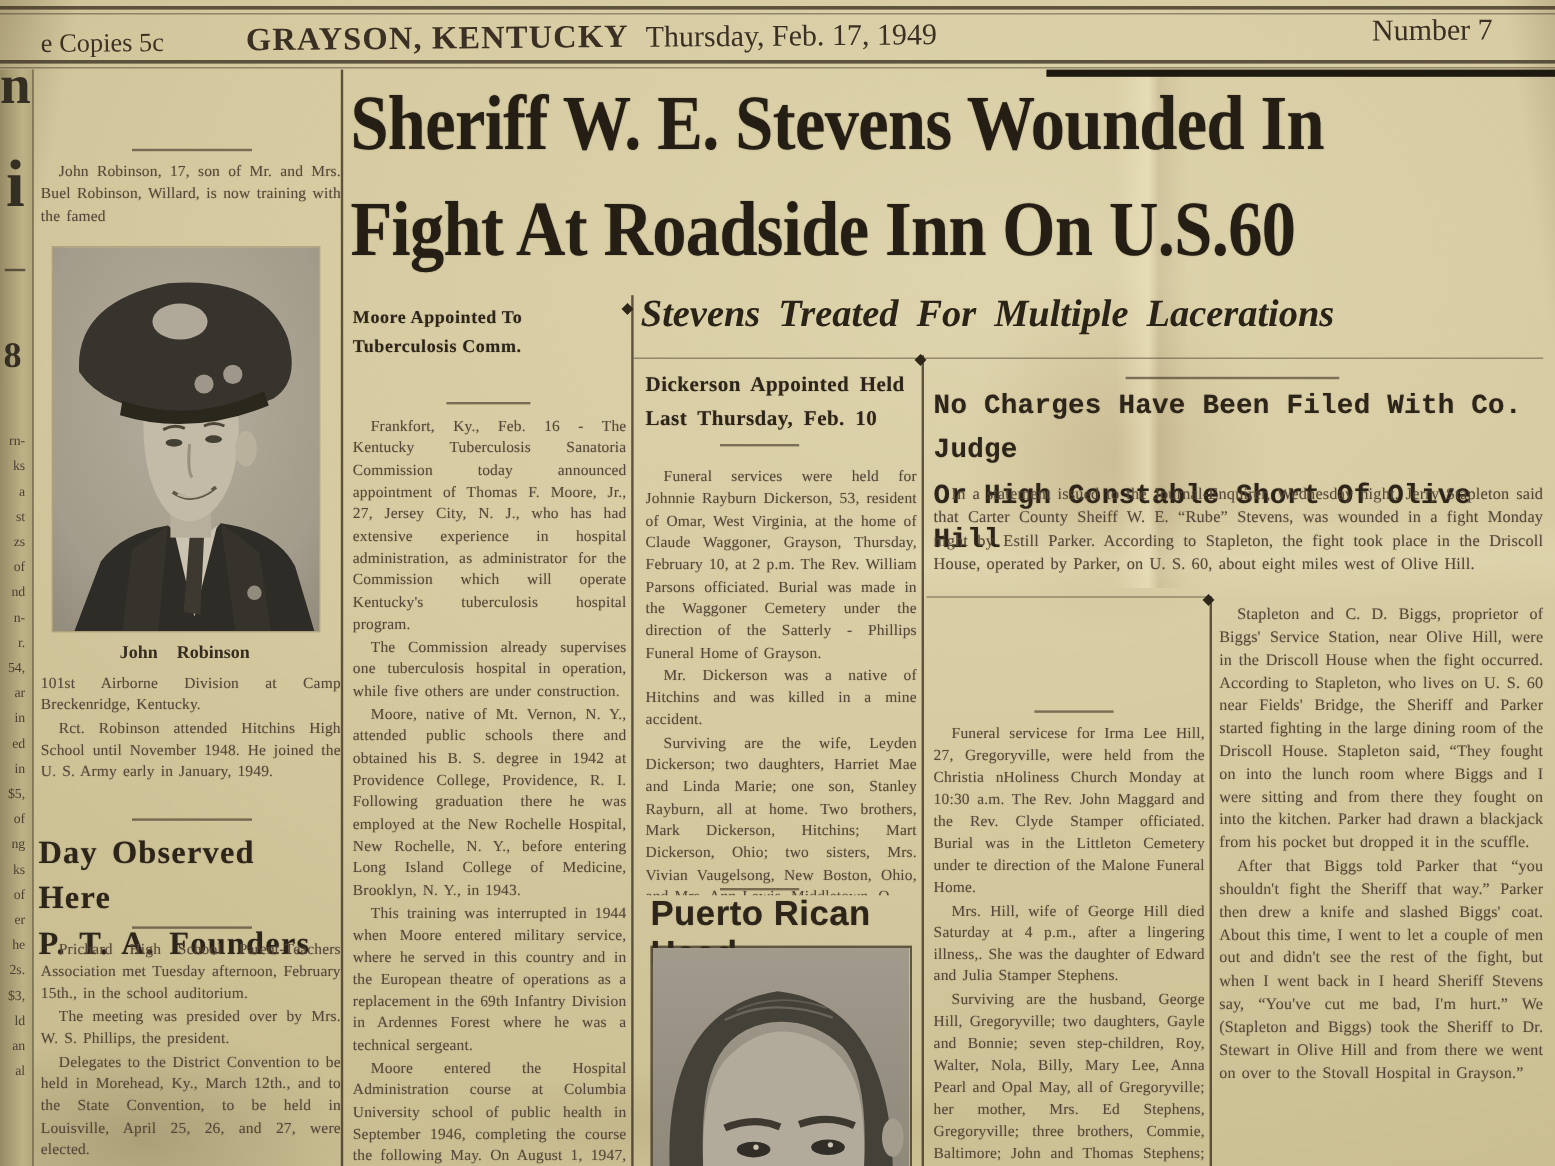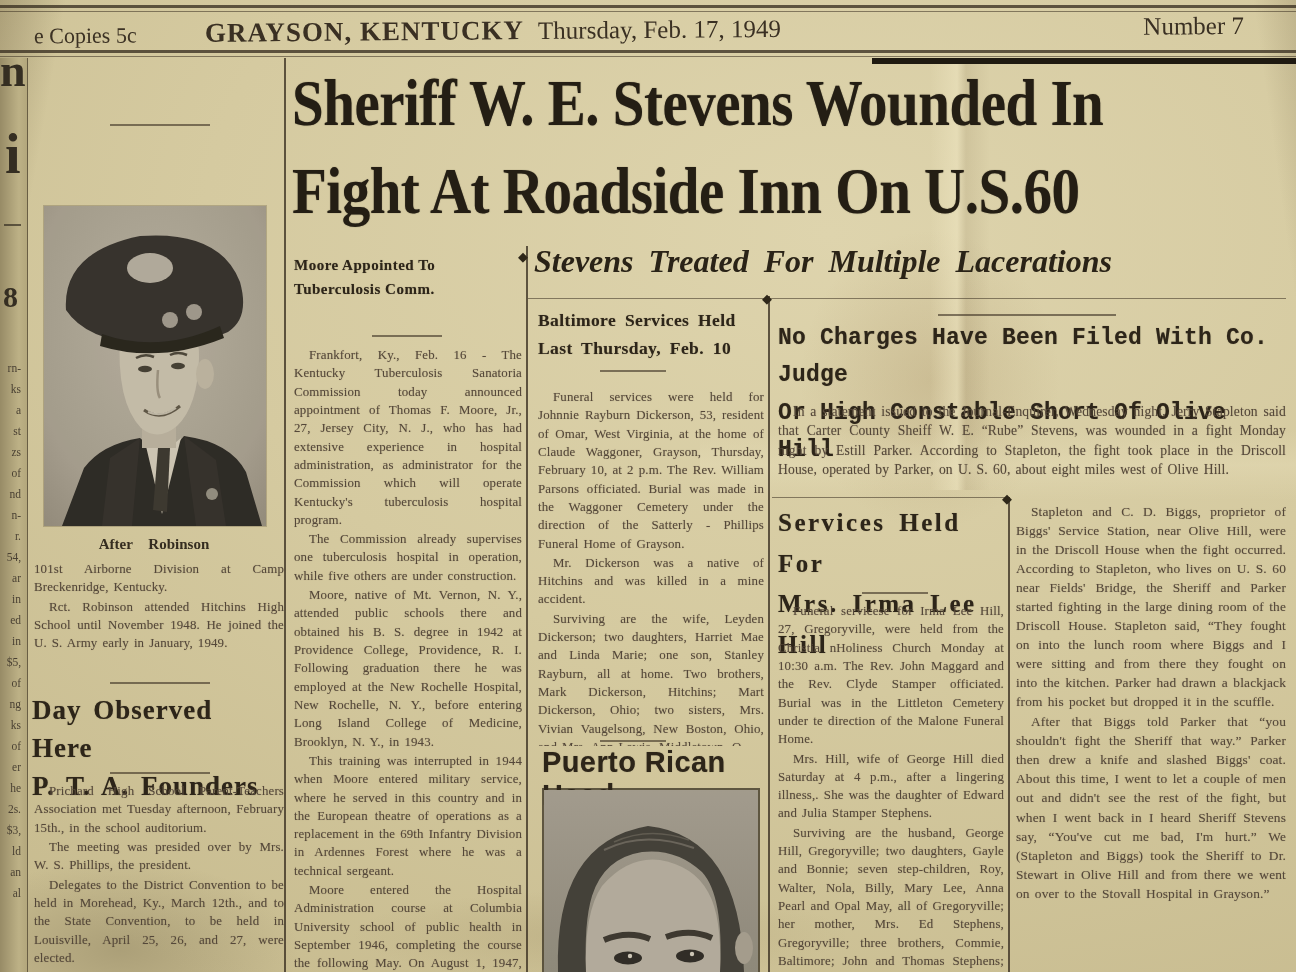--- a/index.html
+++ b/index.html
@@ -139,20 +139,23 @@
   <div class="vrule" style="left:1008px;top:497px;height:475px;"></div>
 
   <div class="h-main" style="top:66px;">Sheriff W. E. Stevens Wounded In</div>
   <div class="h-main" style="top:154px;">Fight At Roadside Inn On U.S.60</div>
   <div class="h-sub">Stevens Treated For Multiple Lacerations</div>
   <div class="diamond" style="left:518px;top:250px;">◆</div>
   <div class="hrule thin" style="left:528px;top:298px;width:758px;"></div>
   <div class="diamond" style="left:762px;top:292px;">◆</div>
 
   <div class="hrule short" style="left:110px;top:124px;width:100px;"></div>
+  <div class="art bt" style="left:34px;top:134px;width:250px;height:70px;">
+    <p>John Robinson, 17, son of Mr. and Mrs. Buel Robinson, Willard, is now training with the famed</p>
+  </div>
 
   <div class="photo" id="photo-robinson">
     <svg width="222" height="320" viewBox="0 0 222 320" xmlns="http://www.w3.org/2000/svg">
       <defs>
         <radialGradient id="pbg" cx="50%" cy="38%" r="80%">
           <stop offset="0%" stop-color="#b6ae9d"></stop>
             <stop offset="70%" stop-color="#a59d8c"></stop>
             <stop offset="100%" stop-color="#938b7a"></stop>
         </radialGradient>
       </defs>
@@ -179,21 +182,21 @@
       <ellipse cx="101" cy="163" rx="7" ry="3.2" fill="#433d31"></ellipse>
       <ellipse cx="134" cy="160" rx="7" ry="3.2" fill="#433d31"></ellipse>
       <path d="M92 152 Q101 147 110 151" stroke="#4a4436" stroke-width="2.5" fill="none"></path>
       <path d="M126 149 Q134 145 143 149" stroke="#4a4436" stroke-width="2.5" fill="none"></path>
       <path d="M114 164 Q112 186 116 192" stroke="#9a907c" stroke-width="2.5" fill="none"></path>
       <path d="M100 204 Q117 216 136 200" stroke="#5e5544" stroke-width="3" fill="none"></path>
       <path d="M104 206 Q118 212 132 202" stroke="#d6cebb" stroke-width="2" fill="none" opacity=".8"></path>
       <rect width="222" height="320" fill="none"></rect>
     </svg>
   </div>
-  <div class="caption">After Robinson</div>
+  <div class="caption">John Robinson</div>
   <div class="art bt" style="left:34px;top:560px;width:250px;height:120px;">
     <p style="text-indent:0;">101st Airborne Division at Camp Breckenridge, Kentucky.</p>
     <p>Rct. Robinson attended Hitchins High School until November 1948. He joined the U. S. Army early in January, 1949.</p>
   </div>
 
   <div class="hrule short" style="left:110px;top:682px;width:100px;"></div>
   <div class="h2 h-pta">
     <div>Day Observed Here</div>
     <div>P. T. A. Founders</div>
   </div>
@@ -211,21 +214,21 @@
   <div class="hrule short" style="left:372px;top:335px;width:70px;"></div>
   <div class="art bt" style="left:294px;top:346px;width:228px;height:626px;">
     <p>Frankfort, Ky., Feb. 16 - The Kentucky Tuberculosis Sanatoria Commission today announced appointment of Thomas F. Moore, Jr., 27, Jersey City, N. J., who has had extensive experience in hospital administration, as administrator for the Commission which will operate Kentucky's tuberculosis hospital program.</p>
     <p>The Commission already supervises one tuberculosis hospital in operation, while five others are under construction.</p>
     <p>Moore, native of Mt. Vernon, N. Y., attended public schools there and obtained his B. S. degree in 1942 at Providence College, Providence, R. I. Following graduation there he was employed at the New Rochelle Hospital, New Rochelle, N. Y., before entering Long Island College of Medicine, Brooklyn, N. Y., in 1943.</p>
     <p>This training was interrupted in 1944 when Moore entered military service, where he served in this country and in the European theatre of operations as a replacement in the 69th Infantry Division in Ardennes Forest where he was a technical sergeant.</p>
     <p>Moore entered the Hospital Administration course at Columbia University school of public health in September 1946, completing the course the following May. On August 1, 1947, he entered upon his administrative interneship at</p>
   </div>
 
   <div class="h2 h-dick">
-    <div>Baltimore Services Held</div>
+    <div>Dickerson Appointed Held</div>
     <div>Last Thursday, Feb. 10</div>
   </div>
   <div class="hrule short" style="left:600px;top:370px;width:66px;"></div>
   <div class="art bt" style="left:538px;top:388px;width:226px;height:358px;">
     <p>Funeral services were held for Johnnie Rayburn Dickerson, 53, resident of Omar, West Virginia, at the home of Claude Waggoner, Grayson, Thursday, February 10, at 2 p.m. The Rev. William Parsons officiated. Burial was made in the Waggoner Cemetery under the direction of the Satterly - Phillips Funeral Home of Grayson.</p>
     <p>Mr. Dickerson was a native of Hitchins and was killed in a mine accident.</p>
     <p>Surviving are the wife, Leyden Dickerson; two daughters, Harriet Mae and Linda Marie; one son, Stanley Rayburn, all at home. Two brothers, Mark Dickerson, Hitchins; Mart Dickerson, Ohio; two sisters, Mrs. Vivian Vaugelsong, New Boston, Ohio, and Mrs. Ann Lewis, Middletown, O.</p>
   </div>
   <div class="hrule short" style="left:600px;top:740px;width:66px;"></div>
   <div class="h2 h-puerto">Puerto Rican Head</div>
@@ -261,24 +264,20 @@
   <div class="h2 h-charges">
     <div>No Charges Have Been Filed With Co. Judge</div>
     <div>Or High Constable Short Of Olive Hill</div>
   </div>
   <div class="art bt" style="left:778px;top:402px;width:508px;height:92px;font-size:13.6px;">
     <p>In a statement issued to the Journal-Enquirer, Wednesday night, Jerry Stapleton said that Carter County Sheiff W. E. “Rube” Stevens, was wounded in a fight Monday night by Estill Parker. According to Stapleton, the fight took place in the Driscoll House, operated by Parker, on U. S. 60, about eight miles west of Olive Hill.</p>
   </div>
   <div class="hrule thin" style="left:772px;top:497px;width:234px;"></div>
   <div class="diamond" style="left:1002px;top:492px;">◆</div>
 
-  <div class="h2 h-hill">
-    <div>Services Held For</div>
-    <div>Mrs. Irma Lee Hill</div>
-  </div>
   <div class="hrule short" style="left:862px;top:592px;width:66px;"></div>
   <div class="art bt" style="left:778px;top:602px;width:226px;height:370px;">
     <p>Funeral servicese for Irma Lee Hill, 27, Gregoryville, were held from the Christia nHoliness Church Monday at 10:30 a.m. The Rev. John Maggard and the Rev. Clyde Stamper officiated. Burial was in the Littleton Cemetery under te direction of the Malone Funeral Home.</p>
     <p>Mrs. Hill, wife of George Hill died Saturday at 4 p.m., after a lingering illness,. She was the daughter of Edward and Julia Stamper Stephens.</p>
     <p>Surviving are the husband, George Hill, Gregoryville; two daughters, Gayle and Bonnie; seven step-children, Roy, Walter, Nola, Billy, Mary Lee, Anna Pearl and Opal May, all of Gregoryville; her mother, Mrs. Ed Stephens, Gregoryville; three brothers, Commie, Baltimore; John and Thomas Stephens; three sisters, Juanita, Indiana; Jane and Emma Jean</p>
   </div>
 
   <div class="art bt" style="left:1016px;top:502px;width:270px;height:470px;font-size:13.4px;">
     <p>Stapleton and C. D. Biggs, proprietor of Biggs' Service Station, near Olive Hill, were in the Driscoll House when the fight occurred. According to Stapleton, who lives on U. S. 60 near Fields' Bridge, the Sheriff and Parker started fighting in the large dining room of the Driscoll House. Stapleton said, “They fought on into the lunch room where Biggs and I were sitting and from there they fought on into the kitchen. Parker had drawn a blackjack from his pocket but dropped it in the scuffle.</p>
     <p>After that Biggs told Parker that “you shouldn't fight the Sheriff that way.” Parker then drew a knife and slashed Biggs' coat. About this time, I went to let a couple of men out and didn't see the rest of the fight, but when I went back in I heard Sheriff Stevens say, “You've cut me bad, I'm hurt.” We (Stapleton and Biggs) took the Sheriff to Dr. Stewart in Olive Hill and from there we went on over to the Stovall Hospital in Grayson.”</p>

